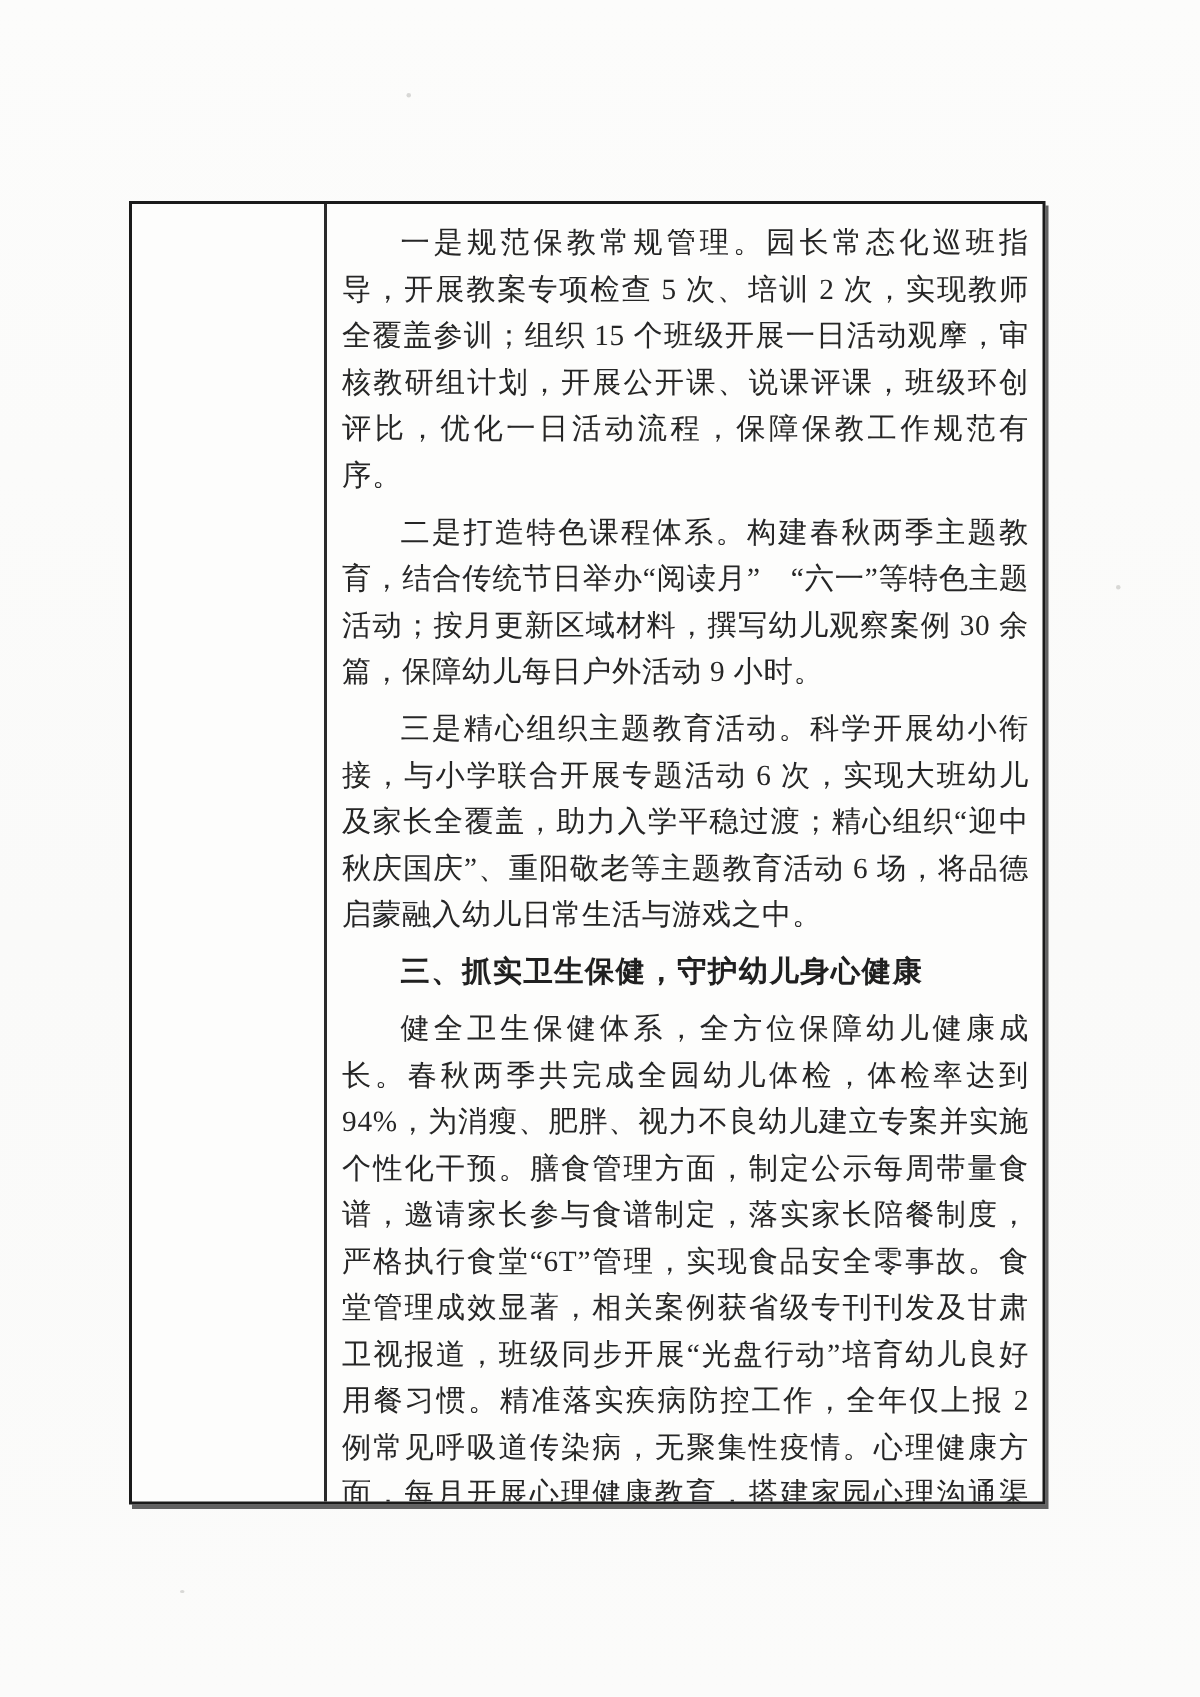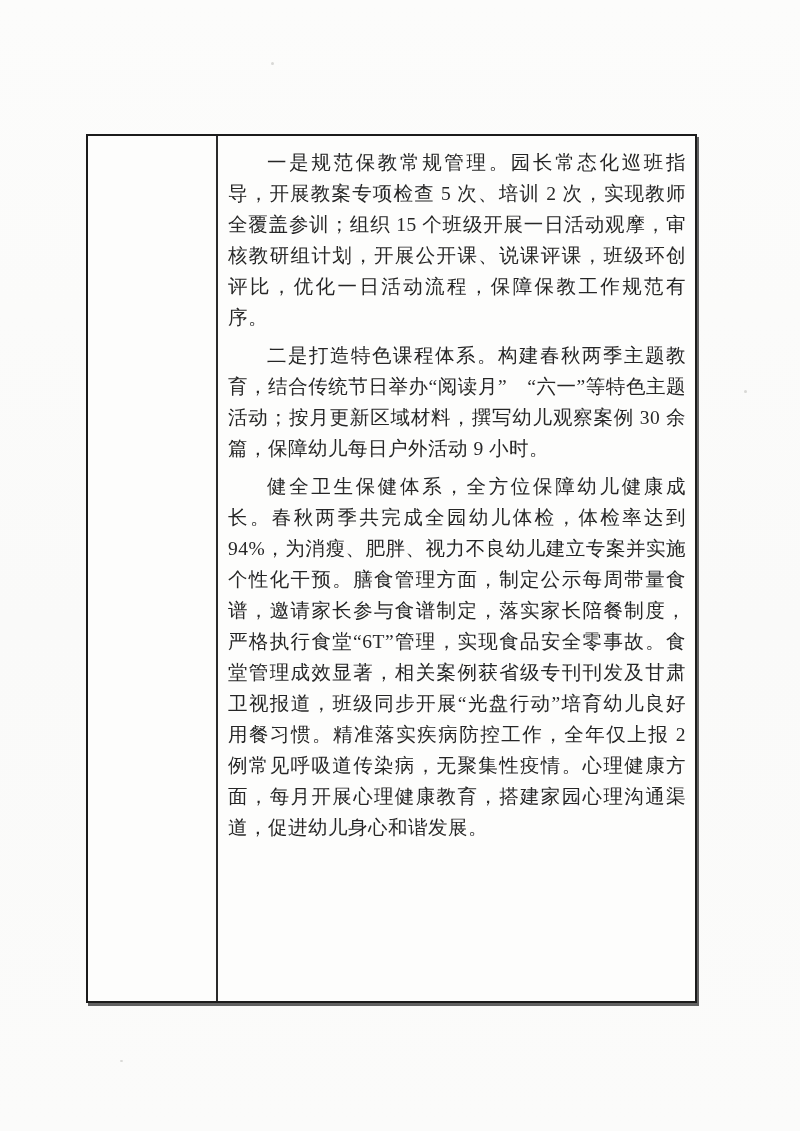--- a/index.html
+++ b/index.html
@@ -74,18 +74,20 @@
   <span class="speck" style="left:744px; top:390px; width:3px; height:3px;"></span>
   <span class="speck" style="left:120px; top:1060px; width:3px; height:2px;"></span>
 
   <div class="doc-table">
 
     <div class="cell-left"></div>
 
     <div class="cell-right">
       <p class="body">一是规范保教常规管理。园长常态化巡班指导，开展教案专项检查 5 次、培训 2 次，实现教师全覆盖参训；组织 15 个班级开展一日活动观摩，审核教研组计划，开展公开课、说课评课，班级环创评比，优化一日活动流程，保障保教工作规范有序。</p>
       <p class="body">二是打造特色课程体系。构建春秋两季主题教育，结合传统节日举办“阅读月”　“六一”等特色主题活动；按月更新区域材料，撰写幼儿观察案例 30 余篇，保障幼儿每日户外活动 9 小时。</p>
+      <p class="body">三是精心组织主题教育活动。科学开展幼小衔接，与小学联合开展专题活动 6 次，实现大班幼儿及家长全覆盖，助力入学平稳过渡；精心组织“迎中秋庆国庆”、重阳敬老等主题教育活动 6 场，将品德启蒙融入幼儿日常生活与游戏之中。</p>
+      <p class="heading">三、抓实卫生保健，守护幼儿身心健康</p>
       <p class="body">健全卫生保健体系，全方位保障幼儿健康成长。春秋两季共完成全园幼儿体检，体检率达到 94%，为消瘦、肥胖、视力不良幼儿建立专案并实施个性化干预。膳食管理方面，制定公示每周带量食谱，邀请家长参与食谱制定，落实家长陪餐制度，严格执行食堂“6T”管理，实现食品安全零事故。食堂管理成效显著，相关案例获省级专刊刊发及甘肃卫视报道，班级同步开展“光盘行动”培育幼儿良好用餐习惯。精准落实疾病防控工作，全年仅上报 2 例常见呼吸道传染病，无聚集性疫情。心理健康方面，每月开展心理健康教育，搭建家园心理沟通渠道，促进幼儿身心和谐发展。</p>
 
     </div>
 
   </div>
 </div>
 
 </body></html>

